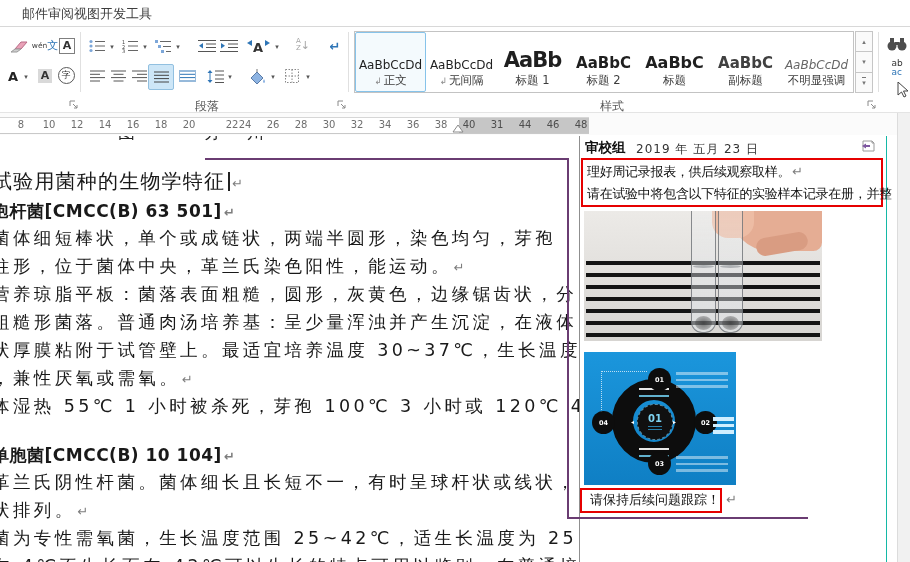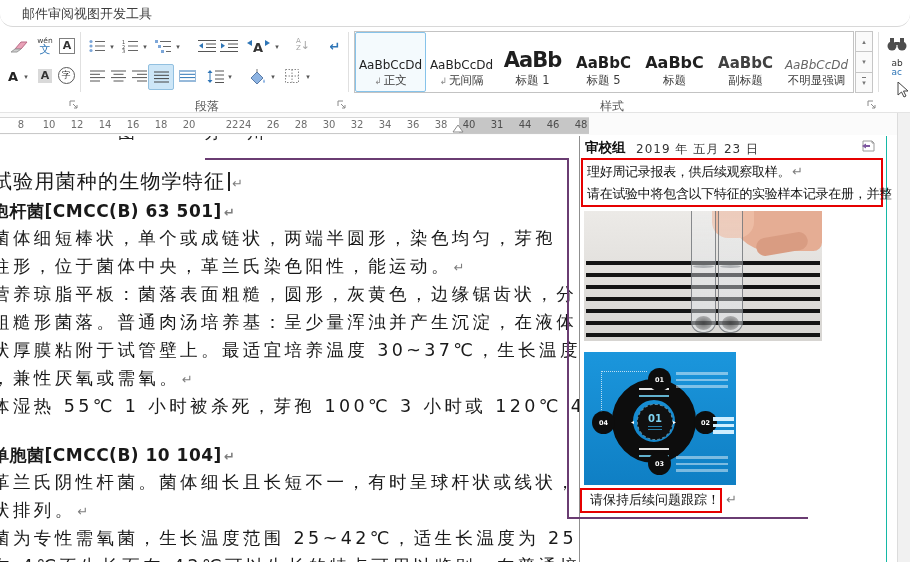--- a/index.html
+++ b/index.html
@@ -1,37 +1,37 @@
 <!DOCTYPE html>
 <html><head>
 <meta charset="utf-8">
 <style>
   html,body{margin:0;padding:0;background:#fff;}
   .app{position:relative;width:910px;height:562px;background:#fff;overflow:hidden;
        font-family:"DejaVu Sans",sans-serif;color:#333;}
   
   .tabbar{position:absolute;left:0;top:0;width:910px;height:27px;background:#fff;
-          border-bottom:1px solid #d8d8d8;display:flex;align-items:center;gap:27px;padding-left:22px;box-sizing:border-box;border-radius:13px;}
+          border-bottom:1px solid #d8d8d8;display:flex;align-items:center;gap:27px;padding-left:22px;box-sizing:border-box;}
   .tab{font-size:13px;color:#3d3d3d;white-space:nowrap;cursor:default;}
   
   .ribbon{position:absolute;left:0;top:28px;width:910px;height:84px;background:#fff;
           border-bottom:1px solid #e4e4e4;}
   .vdiv{position:absolute;top:4px;width:1px;height:60px;background:#e0e0e0;}
   .grplabel{position:absolute;top:70px;font-size:12px;color:#5a5a5a;}
   .launcher{position:absolute;top:71px;width:11px;height:11px;}
   .ic{position:absolute;display:flex;align-items:center;justify-content:center;
       width:22px;height:20px;font-size:12px;color:#333;}
   .dd{position:absolute;font-size:7px;color:#555;width:8px;text-align:center;}
   .hl{background:#cde6f7;border:1px solid #92c0e0;border-radius:2px;}
   .abox{border:1px solid #7f7f7f;padding:0 3px;font-size:11px;font-weight:bold;color:#333;line-height:14px;}
   .ashade{background:#d9d9d9;padding:0 3px;font-size:11px;font-weight:bold;color:#333;line-height:14px;}
   .acolor{position:relative;font-size:13px;font-weight:bold;color:#222;line-height:13px;}
   .circlechar{width:15px;height:15px;border:1px solid #595959;border-radius:50%;
               font-size:9px;display:flex;align-items:center;justify-content:center;color:#333;}
-  .phonetic{display:flex;flex-direction:column;align-items:center;line-height:9px;}
+  .phonetic{display:flex;flex-direction:row;align-items:center;line-height:9px;}
   .phonetic .t{font-size:7.5px;color:#444;}
   .phonetic .b{font-size:11px;color:#2e75b6;}
   .graytxt{color:#a5a5a5;}
   .mk{color:#2e75b6;font-weight:bold;font-size:13px;}
   
   .sgal{position:absolute;left:354px;top:3px;width:500px;height:62px;border:1px solid #c3c3c3;
         background:#fff;display:flex;box-sizing:border-box;}
   .sg-item{width:71px;box-sizing:border-box;display:flex;flex-direction:column;align-items:center;
            justify-content:flex-end;padding:3px 0 3px;gap:1px;border:1px solid transparent;}
   .sg-item.selected{border:1px solid #86c3ea;background:#f4fafd;border-radius:2px;}
@@ -316,21 +316,21 @@
           <span class="pv h1">AaBb</span>
           <span class="sg-label">
 
             <span>标题 1</span>
           </span>
         </div>
         <div class="sg-item">
           <span class="pv h2">AaBbC</span>
           <span class="sg-label">
 
-            <span>标题 5</span>
+            <span>标题 2</span>
           </span>
         </div>
         <div class="sg-item">
           <span class="pv title">AaBbC</span>
           <span class="sg-label">
 
             <span>标题</span>
           </span>
         </div>
         <div class="sg-item">

